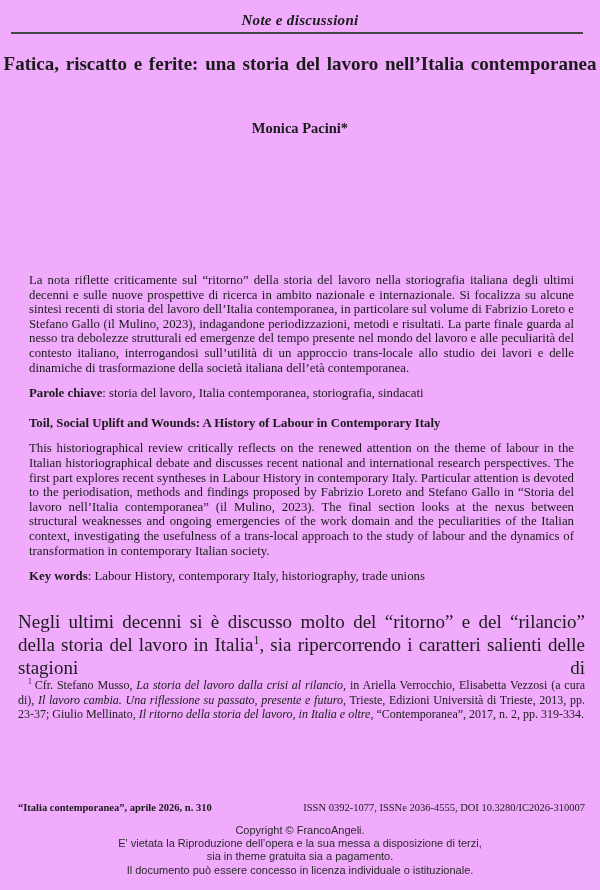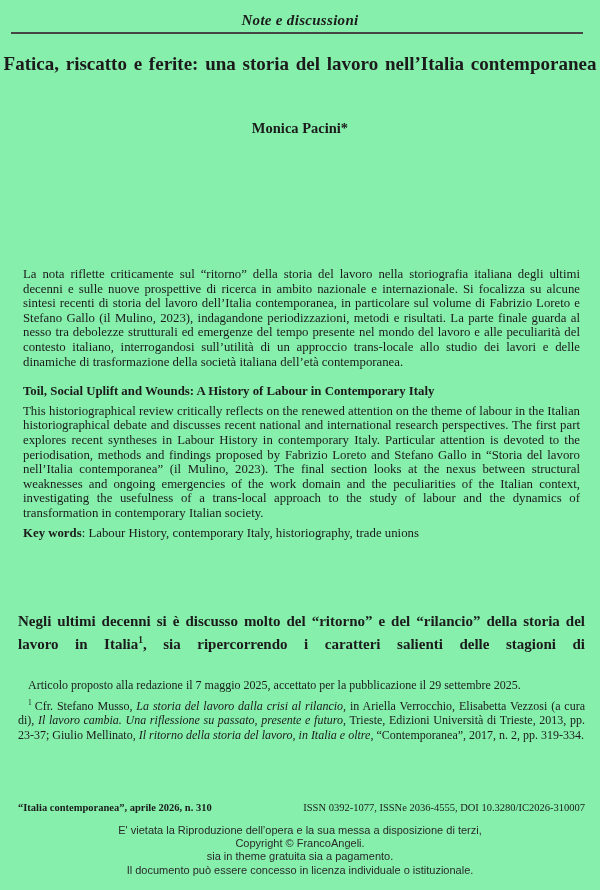--- a/index.html
+++ b/index.html
@@ -1,20 +1,20 @@
 <!DOCTYPE html>
 <html><head>
 <meta charset="utf-8">
 <style>
   html, body { margin: 0; padding: 0; background: #ffffff; }
   .page {
     position: relative;
     width: 600px;
     height: 890px;
-    background: #86efac;
+    background: #f0abfc;
     color: #1b1b1b;
     font-family: "Liberation Serif", serif;
     overflow: hidden;
   }
   .section-header {
     position: absolute;
     top: 12px; left: 0; width: 100%;
     text-align: center;
     font-size: 15px;
     font-weight: bold;
@@ -44,35 +44,34 @@
     font-weight: bold;
     margin-top: 29px;
   }
   .abstracts {
     position: absolute;
     top: 262px; left: 18px; width: 567px;
     font-size: 12.8px;
     line-height: 14.6px;
     text-align: justify;
   }
-  .abstracts p { margin: 5px; }
+  .abstracts p { margin: 11px; }
   .kw-label { font-weight: bold; }
   .abstract-en-title {
     font-weight: bold;
     margin-top: 15px !important;
   }
   .body-text {
     position: absolute;
     top: 610px; left: 18px; width: 567px;
-    font-size: 15px;
+    font-size: 19px;
     line-height: 23px;
     text-align: justify;
     text-align-last: justify;
     word-spacing: 1px;
-    font-weight: bold;
   }
   .body-text p { margin: 0; }
   sup {
     font-size: 0.62em;
     vertical-align: super;
     line-height: 0;
   }
   .footnotes {
     position: absolute;
     top: 678px; left: 18px; width: 567px;
@@ -108,40 +107,40 @@
 <div class="page">
 
   <div class="section-header">Note e discussioni</div>
   <div class="header-rule"></div>
 
   <div class="article-title">Fatica, riscatto e ferite: una storia del lavoro nell’Italia contemporanea</div>
   <div class="article-author">Monica Pacini*</div>
 
   <div class="abstracts">
     <p>La nota riflette criticamente sul “ritorno” della storia del lavoro nella storiografia italiana degli ultimi decenni e sulle nuove prospettive di ricerca in ambito nazionale e internazionale. Si focalizza su alcune sintesi recenti di storia del lavoro dell’Italia contemporanea, in particolare sul volume di Fabrizio Loreto e Stefano Gallo (il Mulino, 2023), indagandone periodizzazioni, metodi e risultati. La parte finale guarda al nesso tra debolezze strutturali ed emergenze del tempo presente nel mondo del lavoro e alle peculiarità del contesto italiano, interrogandosi sull’utilità di un approccio trans-locale allo studio dei lavori e delle dinamiche di trasformazione della società italiana dell’età contemporanea.</p>
+    <p><span class="kw-label">Parole chiave</span><span>: storia del lavoro, Italia contemporanea, storiografia, sindacati</span></p>
 
     <p class="abstract-en-title">Toil, Social Uplift and Wounds: A History of Labour in Contemporary Italy</p>
     <p>This historiographical review critically reflects on the renewed attention on the theme of labour in the Italian historiographical debate and discusses recent national and international research perspectives. The first part explores recent syntheses in Labour History in contemporary Italy. Particular attention is devoted to the periodisation, methods and findings proposed by Fabrizio Loreto and Stefano Gallo in “Storia del lavoro nell’Italia contemporanea” (il Mulino, 2023). The final section looks at the nexus between structural weaknesses and ongoing emergencies of the work domain and the peculiarities of the Italian context, investigating the usefulness of a trans-local approach to the study of labour and the dynamics of transformation in contemporary Italian society.</p>
     <p><span class="kw-label">Key words</span><span>: Labour History, contemporary Italy, historiography, trade unions</span></p>
   </div>
 
   <div class="body-text">
     <p><span>Negli ultimi decenni si è discusso molto del “ritorno” e del “rilancio” della storia del lavoro in Italia</span><sup>1</sup><span>, sia ripercorrendo i caratteri salienti delle stagioni di</span></p>
   </div>
 
   <div class="footnotes">
-    <p class="fn-submission">Articolo proposto alla redazione il 7 maggio 2025, accettato per la pubblicazione il 29 settembre 2025.</p>
     <p><sup class="fn-marker">1</sup><span><span>Cfr. Stefano Musso, </span><i>La storia del lavoro dalla crisi al rilancio</i><span>, in Ariella Verrocchio, Elisabetta Vezzosi (a cura di), </span><i>Il lavoro cambia. Una riflessione su passato, presente e futuro</i><span>, Trieste, Edizioni Università di Trieste, 2013, pp. 23-37; Giulio Mellinato, </span><i>Il ritorno della storia del lavoro, in Italia e oltre</i><span>, “Contemporanea”, 2017, n. 2, pp. 319-334.</span></span></p>
   </div>
 
   <div class="footer-row">
     <span class="footer-journal">“Italia contemporanea”, aprile 2026, n. 310</span>
     <span>ISSN 0392-1077, ISSNe 2036-4555, DOI 10.3280/IC2026-310007</span>
   </div>
 
   <div class="copyright">
+    <div>Copyright © FrancoAngeli.</div>
     <div>E' vietata la Riproduzione dell’opera e la sua messa a disposizione di terzi,</div>
-    <div>Copyright © FrancoAngeli.</div>
     <div>sia in theme gratuita sia a pagamento.</div>
     <div>Il documento può essere concesso in licenza individuale o istituzionale.</div>
   </div>
 
 </div>
 
 </body></html>

